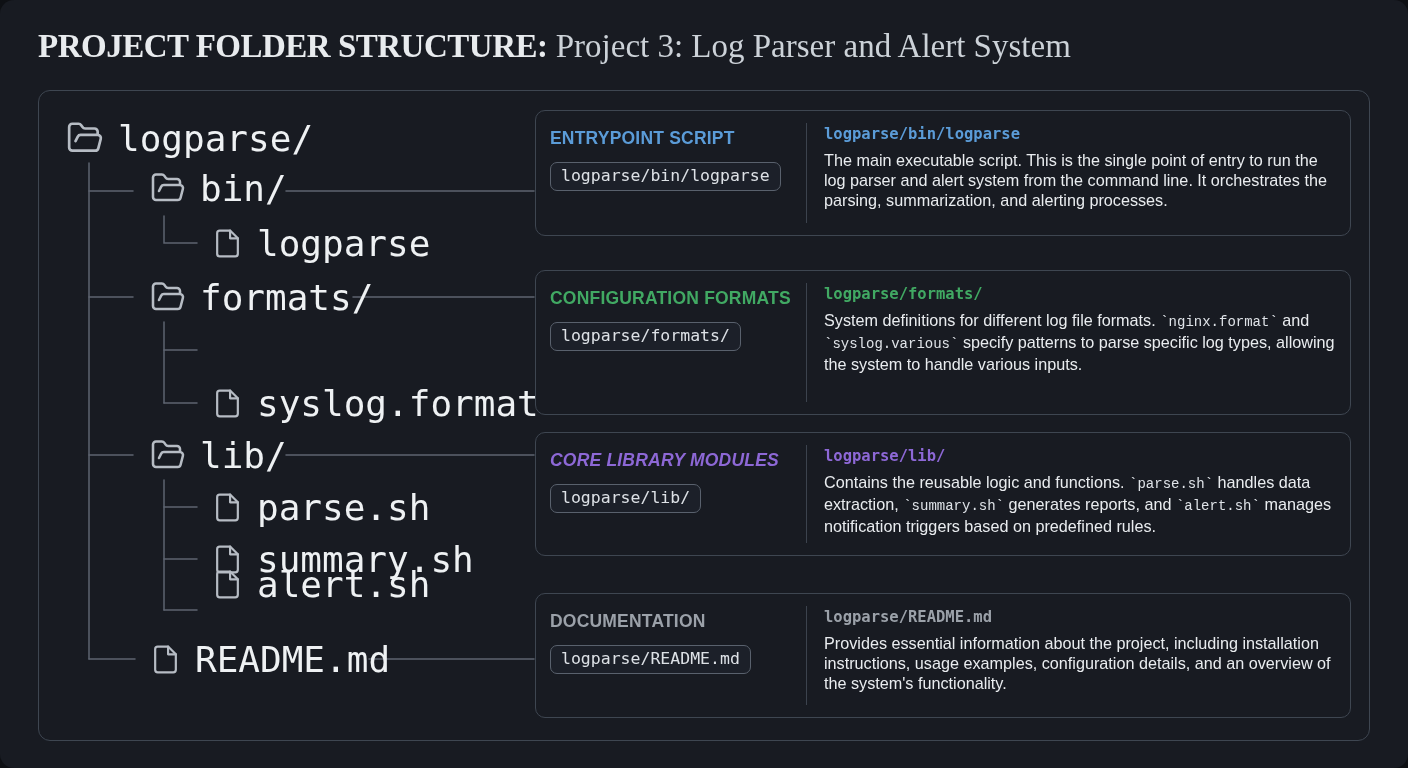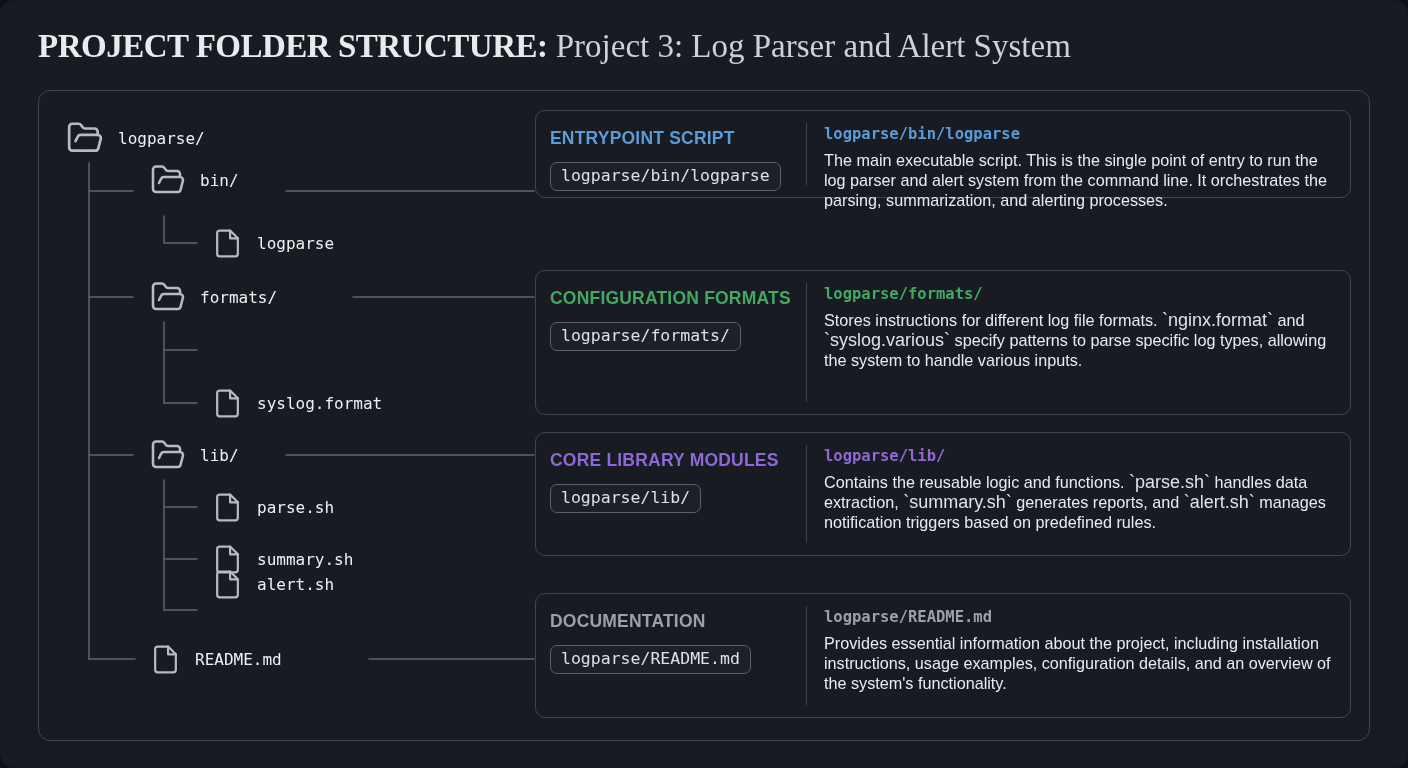--- a/index.html
+++ b/index.html
@@ -12,37 +12,37 @@
   .header .bold { font-weight:700; letter-spacing:-0.5px; }
   .header .rest { font-weight:400; color:#ccd2d8; }
   .container {
     position:absolute; left:38px; top:90px; width:1332px; height:651px;
     border:1.5px solid #3e4651; border-radius:12px;
   }
   .lines { position:absolute; inset:0; width:1408px; height:768px; pointer-events:none; }
   .lines path { stroke:#5d6470; stroke-width:1.5; fill:none; stroke-linecap:round; }
   .trow { position:absolute; height:40px; display:flex; align-items:center; gap:14px; white-space:nowrap; }
   .trow svg { stroke:#b6bcc4; fill:none; stroke-width:1.7; stroke-linecap:round; stroke-linejoin:round; flex:0 0 auto; }
-  .tlabel { font-family:"DejaVu Sans Mono", monospace; font-size:16px; color:#eef1f3; }
+  .tlabel { font-family:"DejaVu Sans Mono", monospace; font-size:36px; color:#eef1f3; }
   .card {
     position:absolute; left:535px; width:816px;
     border:1.5px solid #3e4651; border-radius:10px; display:flex; align-items:stretch;
   }
   .card-left { width:270px; flex:0 0 270px; padding:17px 0 0 14px; }
   .card-title { font-size:17.5px; font-weight:700; letter-spacing:0.2px; margin-bottom:13px; white-space:nowrap; }
   .chip {
     display:inline-block; border:1px solid #59616d; border-radius:7px; background:#1c2029;
     padding:3px 10px 5px 10px; font-family:"DejaVu Sans Mono", monospace; font-size:16.5px; color:#dde1e6;
     white-space:nowrap;
   }
   .card-divider { width:1px; flex:0 0 1px; background:#3c434e; margin:12px 0; }
   .card-right { flex:1; padding:14px 14px 0 17px; }
   .card-path { font-family:"DejaVu Sans Mono", monospace; font-weight:700; font-size:15.5px; white-space:nowrap; }
   .card-desc { margin-top:7px; font-size:16.2px; line-height:20px; color:#e9ecef; }
-  .card-desc .code { font-family:Liberation Sans, sans-serif; font-size:18px; color:#dfe3e8;text-align:right; }
+  .card-desc .code { font-family:Liberation Mono, monospace; font-size:14px; color:#dfe3e8;text-align:right; }
 </style>
 </head>
 <body>
 
 <div class="app">
 
   <div class="header">
     <span class="bold">PROJECT FOLDER STRUCTURE:</span><span class="rest"> Project 3: Log Parser and Alert System</span>
   </div>
 
@@ -67,21 +67,21 @@
     <path d="M286 455 H534"></path>
     <path d="M369 659 H534"></path>
   </svg>
 
   <div class="trow" style="left:66px;top:118px">
     <svg width="38" height="38" viewBox="0 0 24 24">
         <path d="m6 14 1.45-2.9A2 2 0 0 1 9.24 10H20a2 2 0 0 1 1.94 2.5l-1.55 6a2 2 0 0 1-1.94 1.5H4a2 2 0 0 1-2-2V5a2 2 0 0 1 2-2h3.93a2 2 0 0 1 1.66.9l.82 1.2a2 2 0 0 0 1.66.9H18a2 2 0 0 1 2 2v2"></path>
       </svg>
     <span class="tlabel">logparse/</span>
   </div>
-  <div class="trow" style="left:150px;top:160px">
+  <div class="trow" style="left:150px;top:168px">
     <svg width="36" height="36" viewBox="0 0 24 24">
         <path d="m6 14 1.45-2.9A2 2 0 0 1 9.24 10H20a2 2 0 0 1 1.94 2.5l-1.55 6a2 2 0 0 1-1.94 1.5H4a2 2 0 0 1-2-2V5a2 2 0 0 1 2-2h3.93a2 2 0 0 1 1.66.9l.82 1.2a2 2 0 0 0 1.66.9H18a2 2 0 0 1 2 2v2"></path>
       </svg>
     <span class="tlabel">bin/</span>
   </div>
   <div class="trow" style="left:212px;top:223px">
     <svg width="31" height="31" viewBox="0 0 24 24">
         <path d="M14 2H6a2 2 0 0 0-2 2v16a2 2 0 0 0 2 2h12a2 2 0 0 0 2-2V8Z"></path>
         <path d="M14 2v6h6"></path>
       </svg>
@@ -128,47 +128,47 @@
     <span class="tlabel">alert.sh</span>
   </div>
   <div class="trow" style="left:150px;top:639px">
     <svg width="31" height="31" viewBox="0 0 24 24">
         <path d="M14 2H6a2 2 0 0 0-2 2v16a2 2 0 0 0 2 2h12a2 2 0 0 0 2-2V8Z"></path>
         <path d="M14 2v6h6"></path>
       </svg>
     <span class="tlabel">README.md</span>
   </div>
 
-  <div class="card" style="top:110px;height:88px">
+  <div class="card" style="top:110px;height:126px">
     <div class="card-left">
       <div class="card-title" style="color: rgb(91, 156, 216);">ENTRYPOINT SCRIPT</div>
       <span class="chip">logparse/bin/logparse</span>
     </div>
     <div class="card-divider"></div>
     <div class="card-right">
       <div class="card-path" style="color: rgb(91, 156, 216);">logparse/bin/logparse</div>
       <div class="card-desc"><span>The main executable script. This is the single point of entry to run the log parser and alert system from the command line. It orchestrates the parsing, summarization, and alerting processes.</span></div>
     </div>
   </div>
 
   <div class="card" style="top:270px;height:145px">
     <div class="card-left">
       <div class="card-title" style="color: rgb(65, 169, 99);">CONFIGURATION FORMATS</div>
       <span class="chip">logparse/formats/</span>
     </div>
     <div class="card-divider"></div>
     <div class="card-right">
       <div class="card-path" style="color: rgb(65, 169, 99);">logparse/formats/</div>
-      <div class="card-desc"><span>Stores instructions for different log file formats. </span><span class="code">`nginx.format`</span><span> and </span><span class="code">`syslog.various`</span><span> specify patterns to parse specific log types, allowing the system to handle various inputs.</span></div>
+      <div class="card-desc"><span>System definitions for different log file formats. </span><span class="code">`nginx.format`</span><span> and </span><span class="code">`syslog.various`</span><span> specify patterns to parse specific log types, allowing the system to handle various inputs.</span></div>
     </div>
   </div>
 
   <div class="card" style="top:432px;height:124px">
     <div class="card-left">
-      <div class="card-title" style="color: rgb(141, 104, 214);">CORE LIBRARY MODULES</div>
+      <div class="card-title" style="color: rgb(141, 104, 214); font-style: italic;">CORE LIBRARY MODULES</div>
       <span class="chip">logparse/lib/</span>
     </div>
     <div class="card-divider"></div>
     <div class="card-right">
       <div class="card-path" style="color: rgb(141, 104, 214);">logparse/lib/</div>
       <div class="card-desc"><span>Contains the reusable logic and functions. </span><span class="code">`parse.sh`</span><span> handles data extraction, </span><span class="code">`summary.sh`</span><span> generates reports, and </span><span class="code">`alert.sh`</span><span> manages notification triggers based on predefined rules.</span></div>
     </div>
   </div>
 
   <div class="card" style="top:593px;height:125px">

